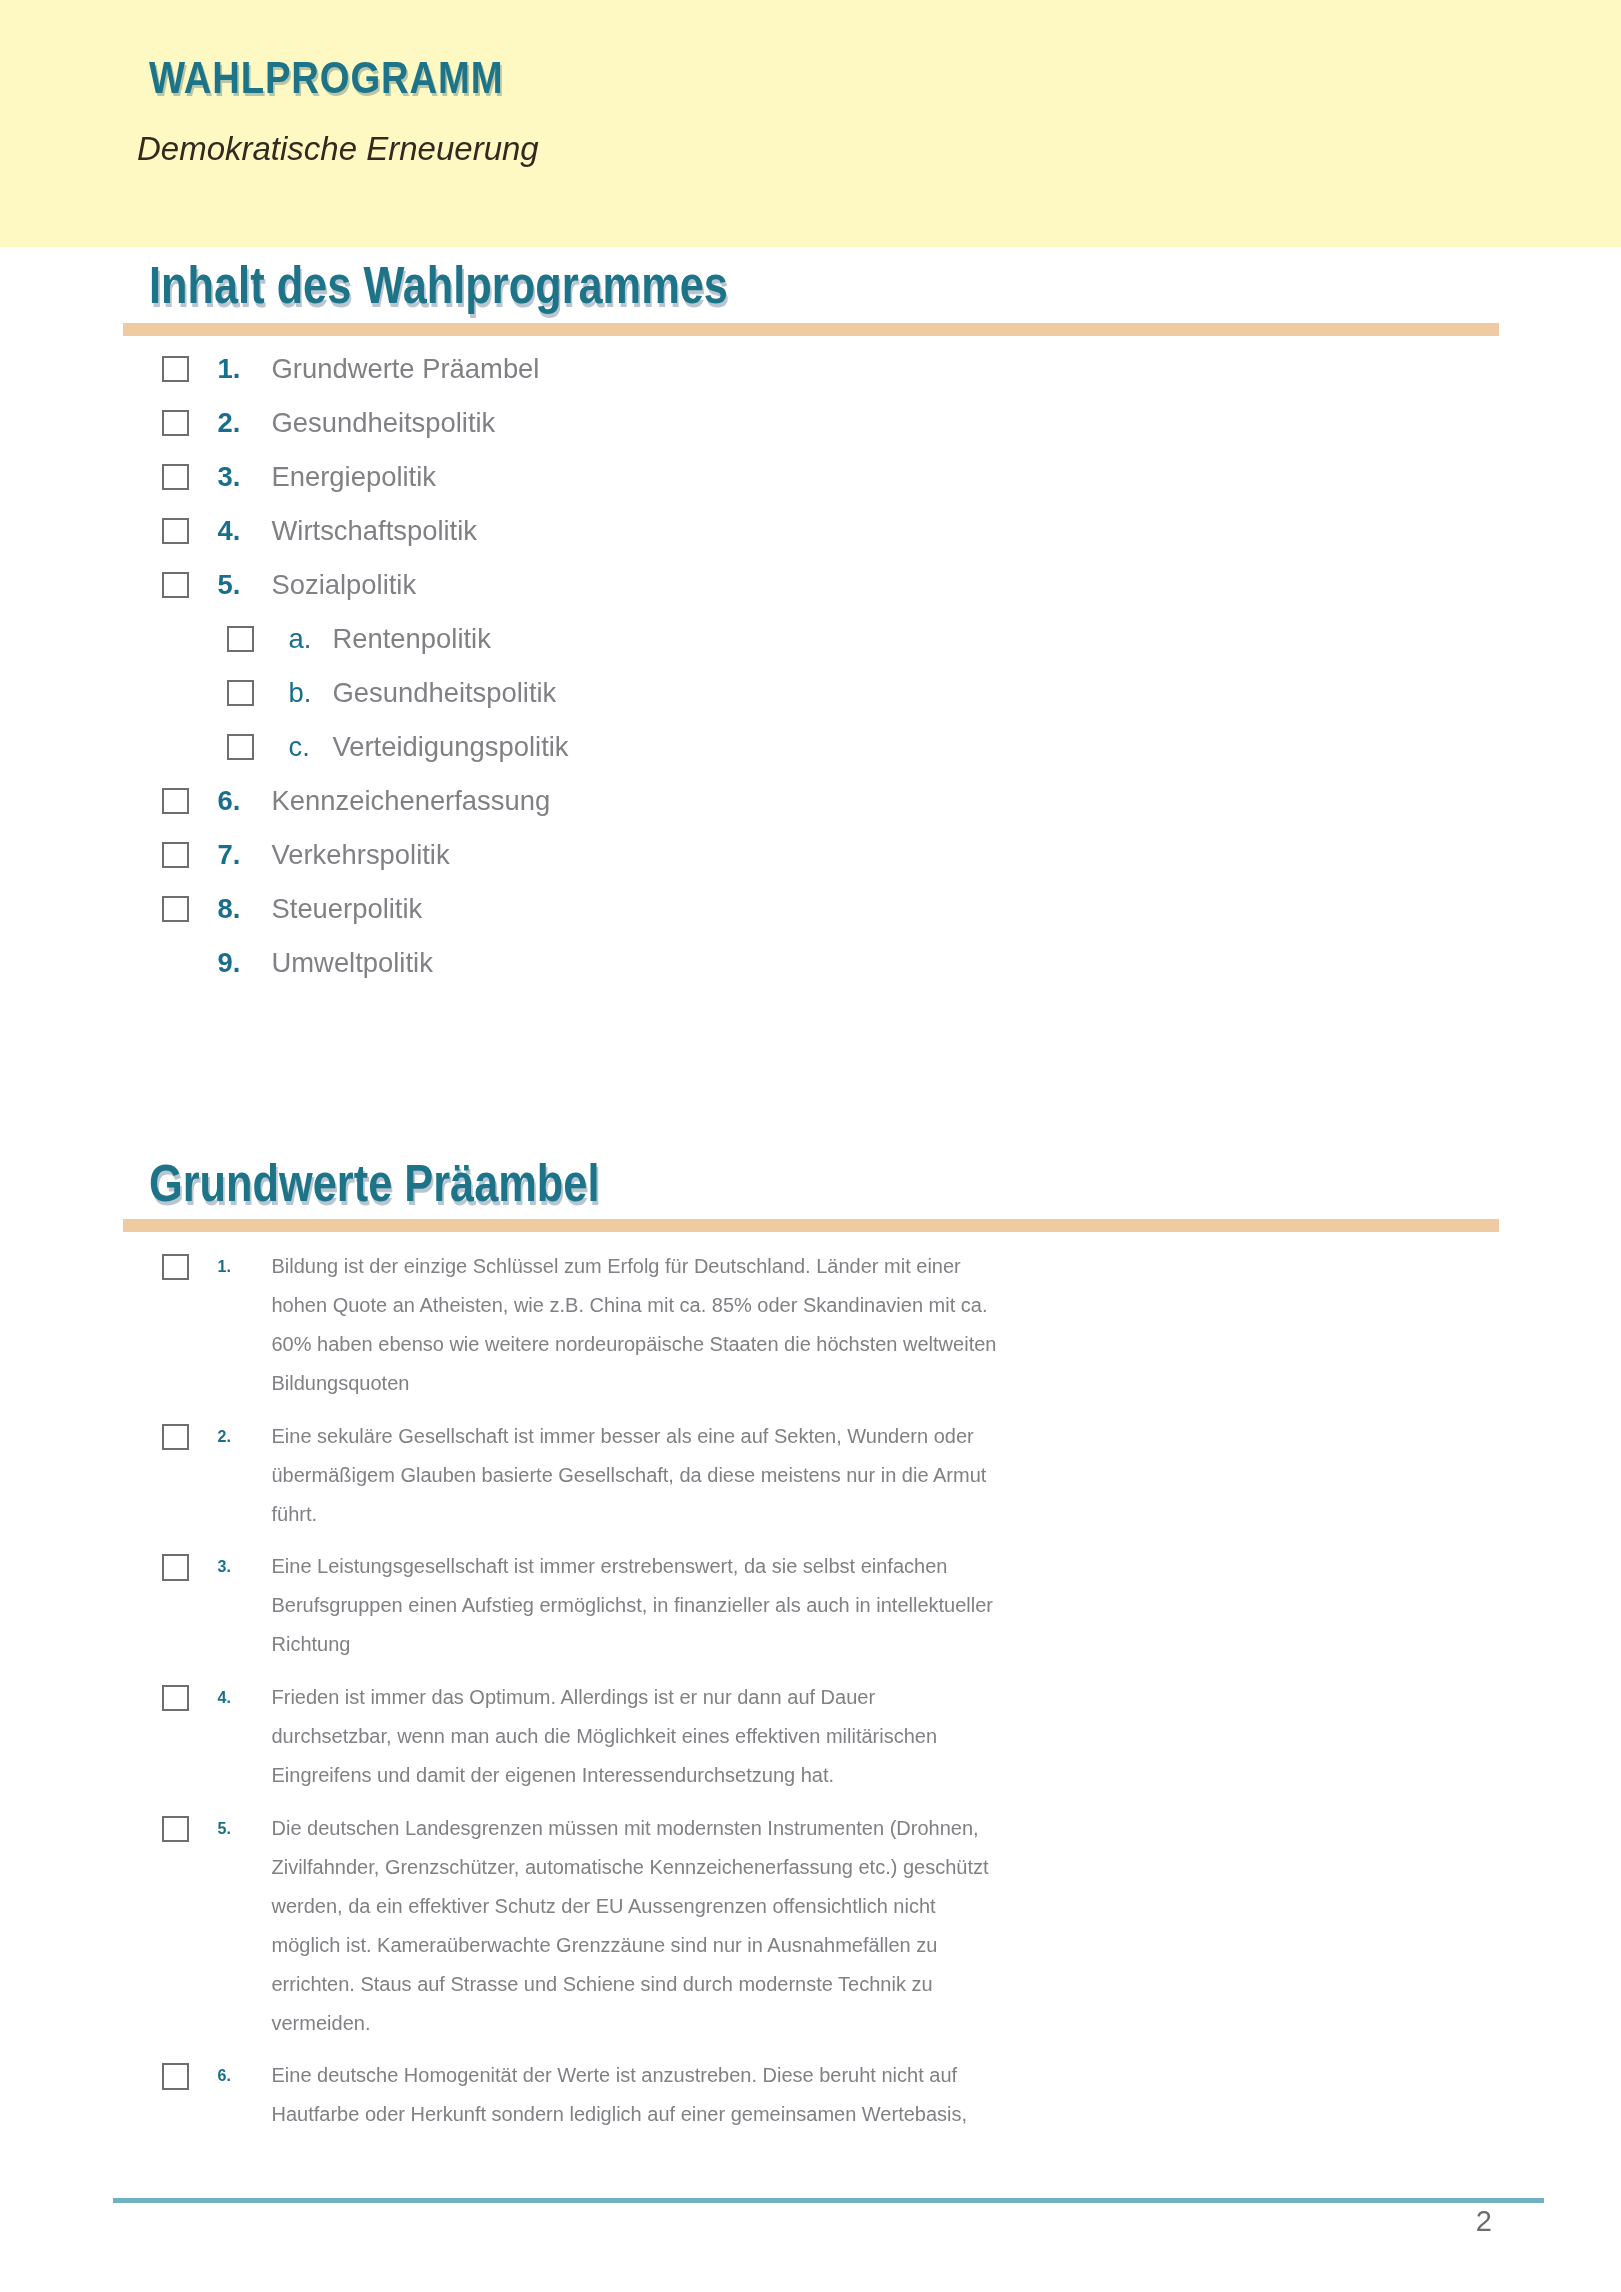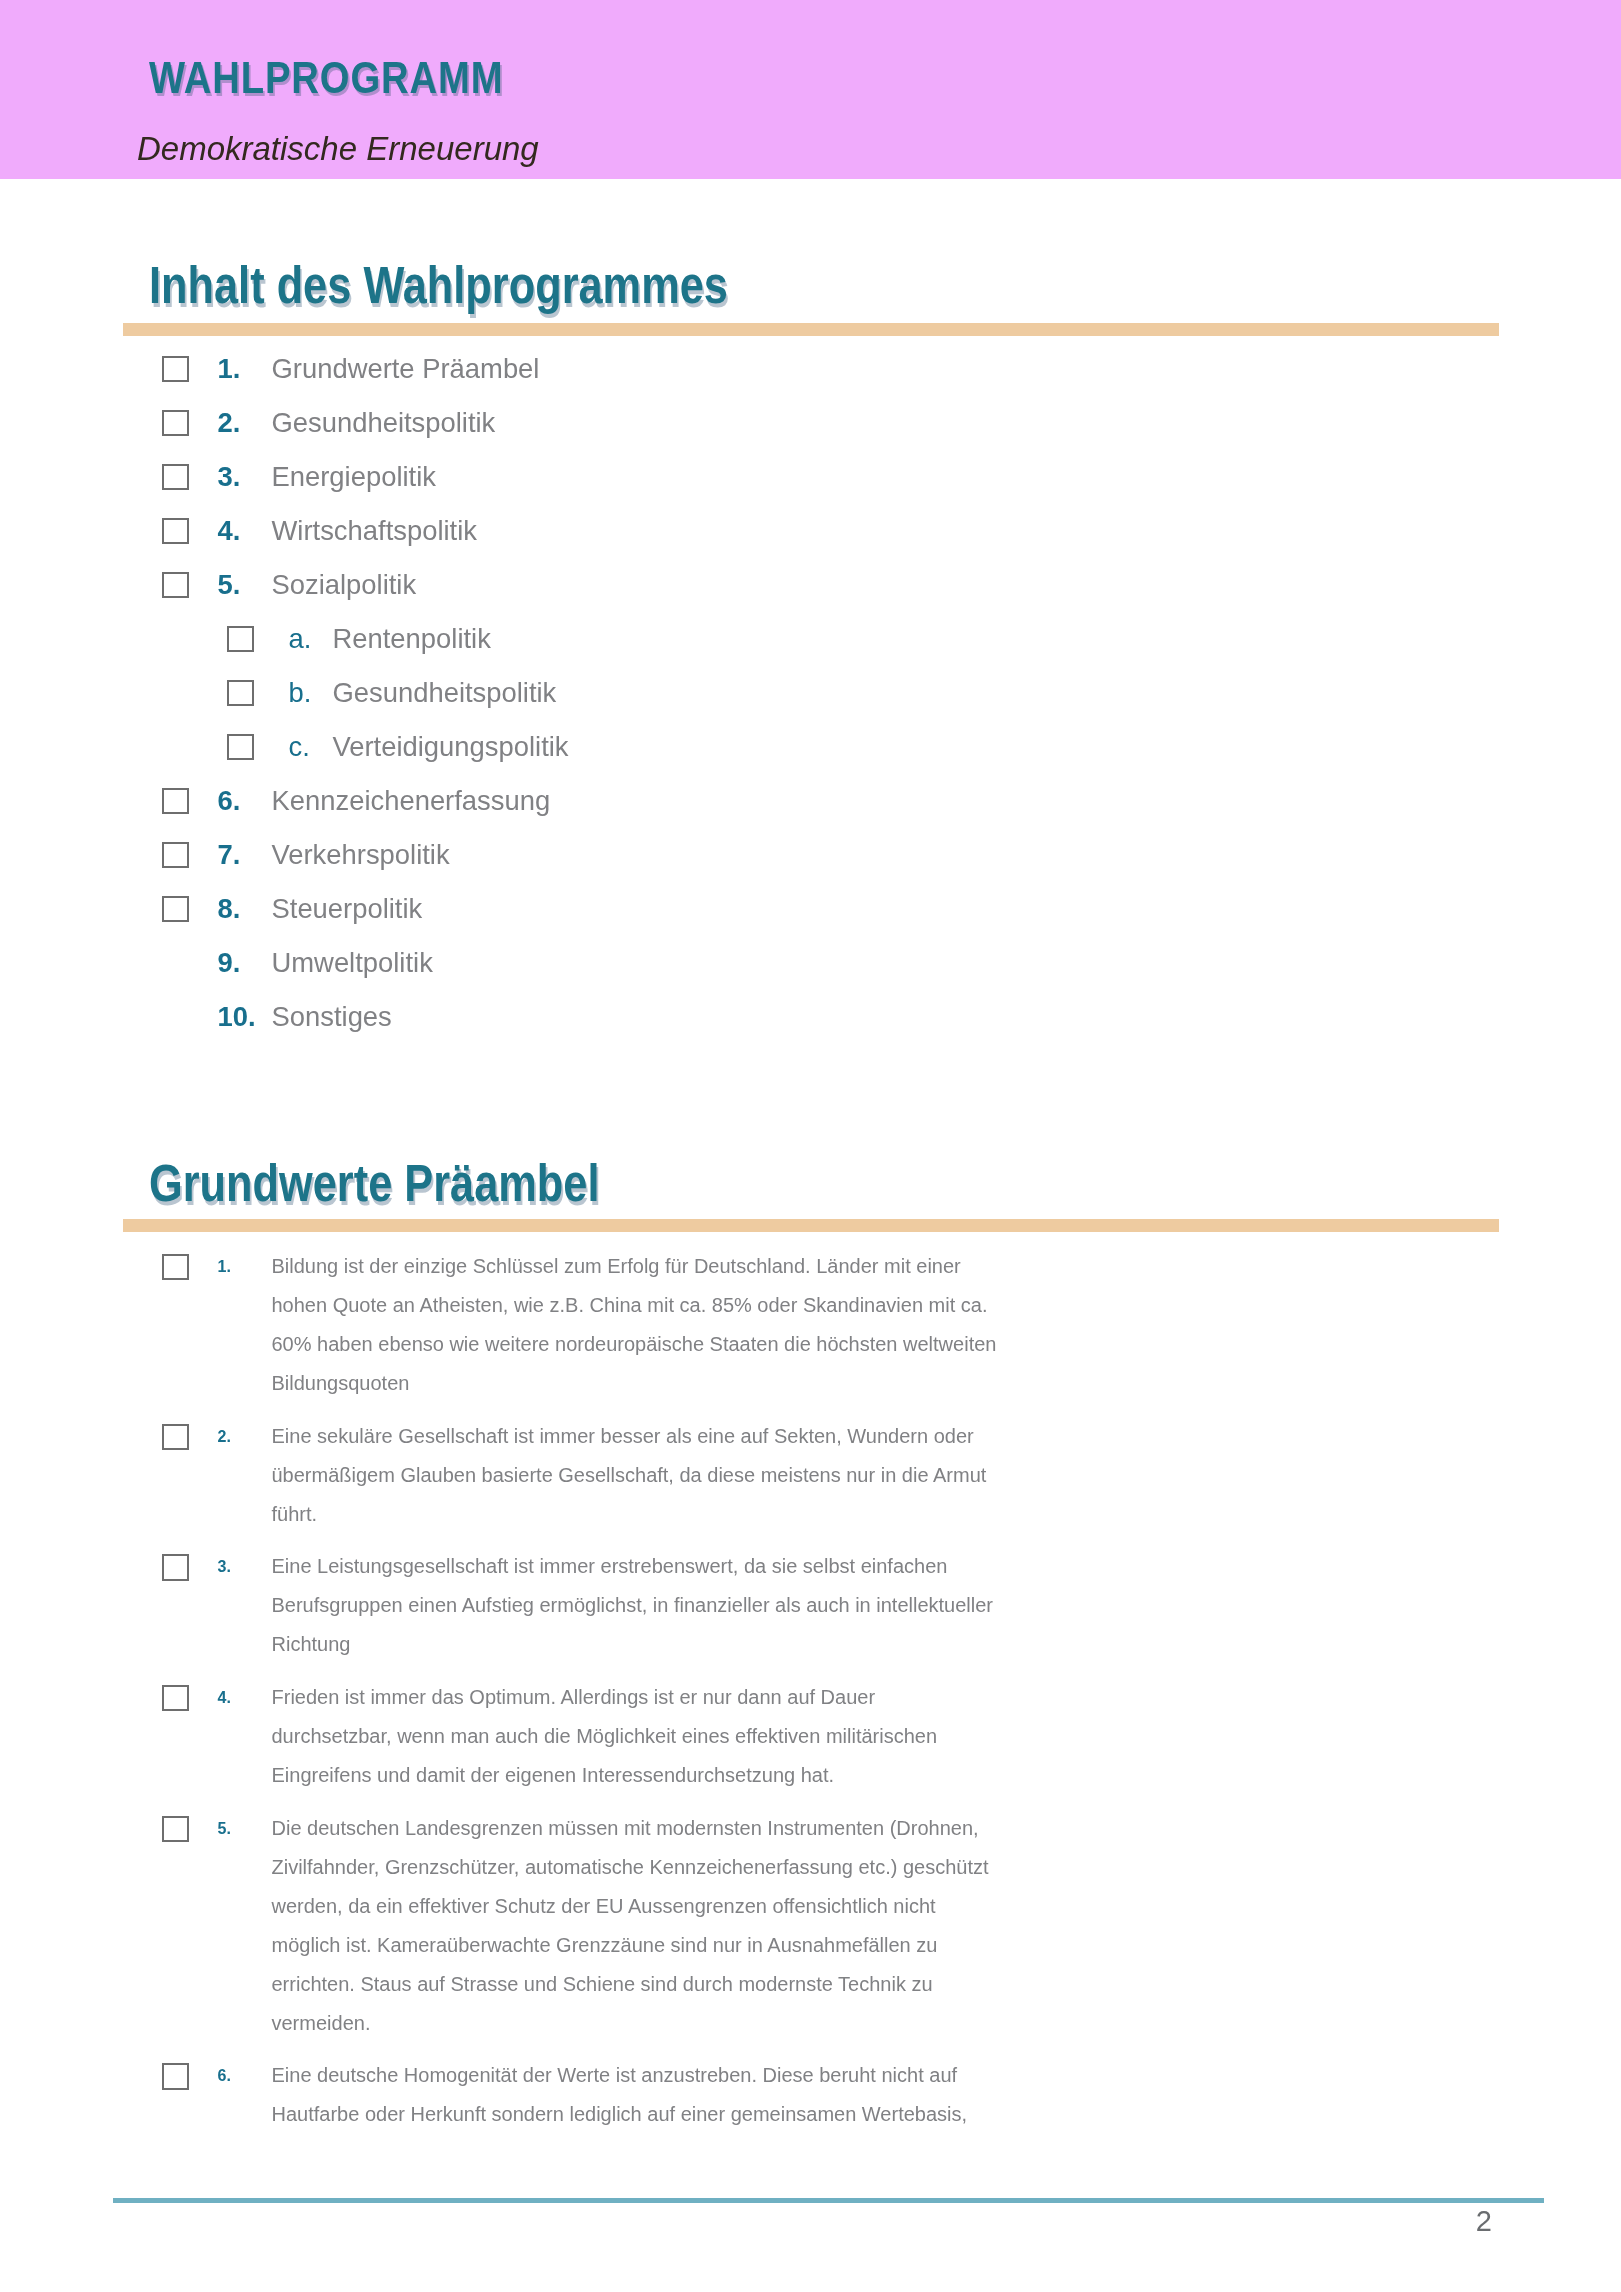--- a/index.html
+++ b/index.html
@@ -5,22 +5,22 @@
   html,body{margin:0;padding:0;background:#ffffff;}
   .page{
     position:relative;
     width:1621px;height:2293px;
     background:#ffffff;
     font-family:"Liberation Sans", sans-serif;
     overflow:hidden;
   }
   
   .header-band{
-    position:absolute;left:0;top:0;width:1621px;height:179px;
-    background:#f0abfc;
+    position:absolute;left:0;top:0;width:1621px;height:247px;
+    background:#fef9c3;
   }
   .brand-title{
     position:absolute;left:149px;top:55px;
     font-size:45px;font-weight:700;color:#1d7489;
     letter-spacing:1px;line-height:1;
     transform:scaleX(0.85);transform-origin:left center;
     text-shadow:2px 2.9px 0 rgba(30,75,95,0.30);
   }
   .brand-subtitle{
     position:absolute;left:137px;top:129px;
@@ -150,25 +150,20 @@
     <div class="toc-row">
       <span class="cb"></span>
       <span class="marker">8.</span>
       <span class="label">Steuerpolitik</span>
     </div>
     <div class="toc-row">
       <span class="cb hidden"></span>
       <span class="marker">9.</span>
       <span class="label">Umweltpolitik</span>
     </div>
-    <div class="toc-row">
-      <span class="cb hidden"></span>
-      <span class="marker">10.</span>
-      <span class="label">Sonstiges</span>
-    </div>
   </div>
 
   <div class="section-heading heading-section">Grundwerte Präambel</div>
   <div class="accent-bar bar-section"></div>
 
   <div class="paras">
     <div class="para-item">
       <span class="cb"></span>
       <span class="marker">1.</span>
       <span class="para-text">Bildung ist der einzige Schlüssel zum Erfolg für Deutschland. Länder mit einer

